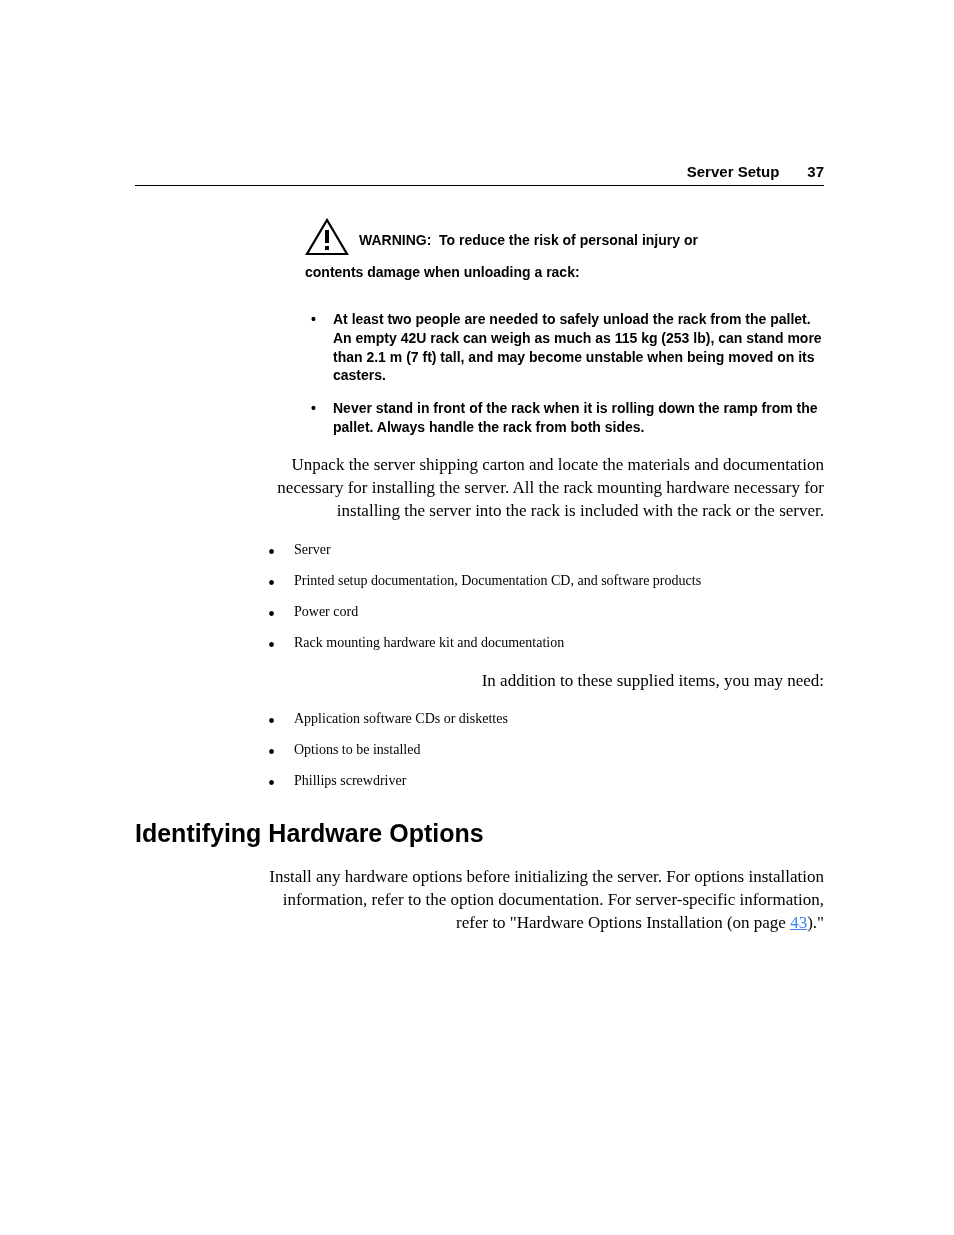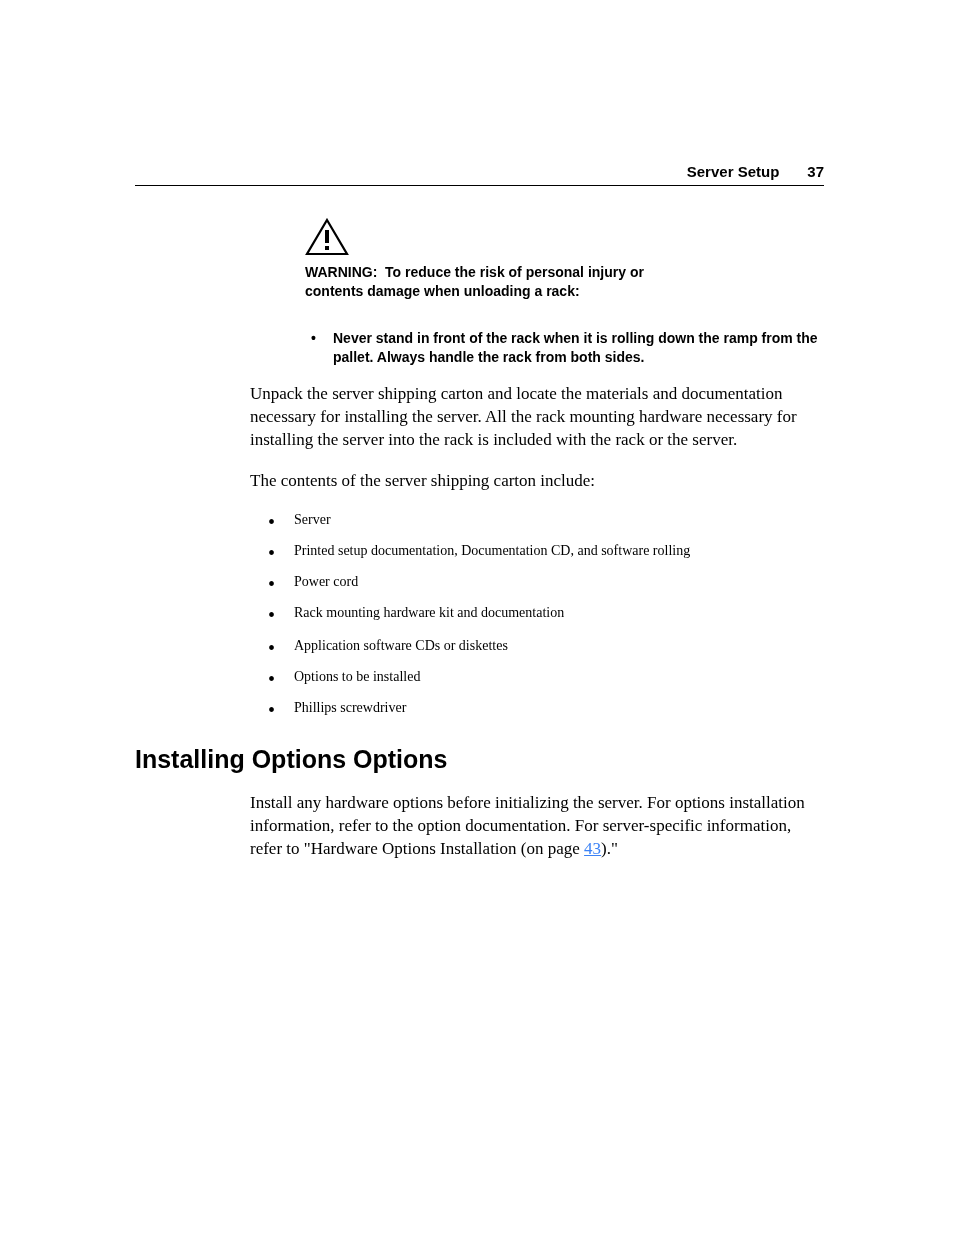--- a/index.html
+++ b/index.html
@@ -43,22 +43,21 @@
   .warning-block {
     font-family: Arial, Helvetica, sans-serif;
     font-weight: bold;
     font-size: 14px;
     line-height: 1.35;
     margin-left: 170px;
     margin-bottom: 28px;
   }
   .warning-head {
     display: flex;
-    align-items: flex-start;
-    flex-direction: column;
+    align-items: center;
   }
   .warning-icon {
     flex: 0 0 auto;
     margin-right: 10px;
     margin-bottom: 2px;
   }
   .warning-bullets {
     font-family: Arial, Helvetica, sans-serif;
     font-weight: bold;
     font-size: 14px;
@@ -85,20 +84,21 @@
     font-weight: bold;
     font-size: 25px;
     margin: 28px 0 18px 0;
   }
   .body-text {
     font-family: "Times New Roman", Times, serif;
     font-size: 17px;
     line-height: 1.35;
     margin-left: 115px;
     margin-bottom: 18px;
+    text-align: right;
   }
   ul.body-list {
     font-family: "Times New Roman", Times, serif;
     font-size: 14px;
     line-height: 1.35;
     margin-left: 115px;
     padding-left: 0;
     list-style: none;
     margin-top: 0;
     margin-bottom: 14px;
@@ -142,41 +142,42 @@
           </svg>
         </span>
         <span>
           <span>WARNING:</span>&nbsp;&nbsp;To reduce the risk of personal injury or
         </span>
       </div>
       <div>contents damage when unloading a rack:</div>
     </div>
 
     <ul class="warning-bullets">
+      <li>At least two people are needed to safely unload the rack from the pallet. An empty 42U rack can weigh as much as 115 kg (253 lb), can stand more than 2.1 m (7 ft) tall, and may become unstable when being moved on its casters.</li>
       <li>Never stand in front of the rack when it is rolling down the ramp from the pallet. Always handle the rack from both sides.</li>
     </ul>
 
 
     <p class="body-text">Unpack the server shipping carton and locate the materials and documentation necessary for installing the server. All the rack mounting hardware necessary for installing the server into the rack is included with the rack or the server.</p>
-    <p class="body-text">The contents of the server shipping carton include:</p>
 
     <ul class="body-list">
       <li>Server</li>
-      <li>Printed setup documentation, Documentation CD, and software rolling</li>
+      <li>Printed setup documentation, Documentation CD, and software products</li>
       <li>Power cord</li>
       <li>Rack mounting hardware kit and documentation</li>
     </ul>
 
+    <p class="body-text">In addition to these supplied items, you may need:</p>
 
     <ul class="body-list">
       <li>Application software CDs or diskettes</li>
       <li>Options to be installed</li>
       <li>Phillips screwdriver</li>
     </ul>
 
-    <h2 class="section">Installing Options Options</h2>
+    <h2 class="section">Identifying Hardware Options</h2>
 
     <p class="body-text">
       <span>Install any hardware options before initializing the server. For options installation information, refer to the option documentation. For server-specific information, refer to "Hardware Options Installation (on page </span><a href="#" class="page-link">43</a><span>)."</span>
     </p>
 
   </div>
 </div>
 
 </body></html>

